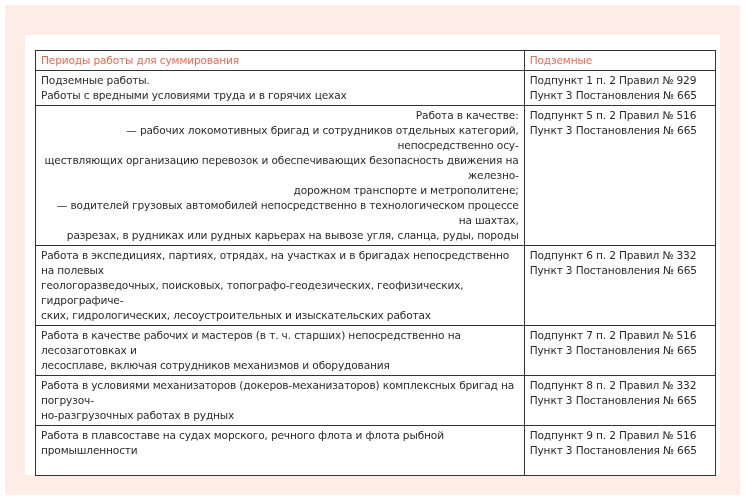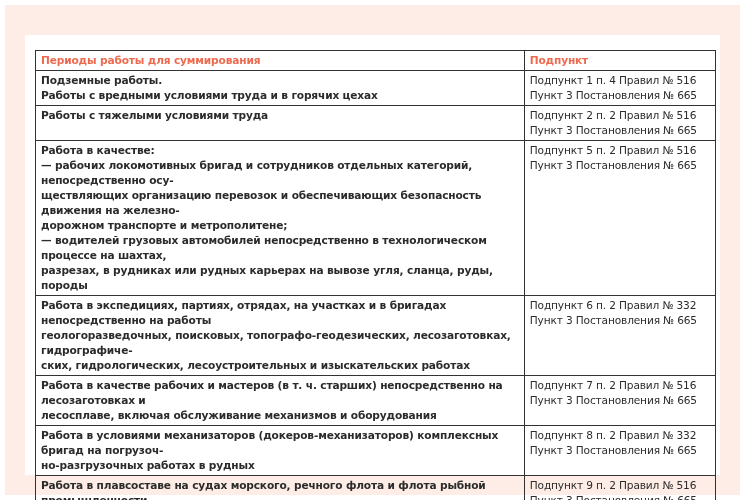--- a/index.html
+++ b/index.html
@@ -22,90 +22,81 @@
     letter-spacing: -0.15px;
   }
   table.periods td, table.periods th {
     border: 1.4px solid #333333;
     padding: 2px 5px 2px 5px;
     vertical-align: top;
     text-align: left;
   }
   table.periods th {
     color: #ee6a4f;
-    font-weight: bold;
+    font-weight: normal;
     height: 15px;
     padding-top: 2px; padding-bottom: 2px;
   }
-  .c1 { width: 484px; font-weight: bold; }
+  .c1 { width: 484px; }
   .c2 { width: 182px; }
   .line { display: block; }
 </style>
 </head>
 <body>
 
 <div class="outer"></div>
 <div class="panel"></div>
 
 <table class="periods">
   <thead>
     <tr>
       <th class="c1">Периоды работы для суммирования</th>
-      <th class="c2">Подпункт</th>
+      <th class="c2">Подземные</th>
     </tr>
   </thead>
   <tbody id="tbody">
       <tr>
         <td class="c1" style="height: 30px;">
           <span class="line">Подземные работы.</span>
           <span class="line">Работы с вредными условиями труда и в горячих цехах</span>
         </td>
         <td class="c2">
-          <span class="line">Подпункт 1 п. 4 Правил № 516</span>
+          <span class="line">Подпункт 1 п. 2 Правил № 929</span>
           <span class="line">Пункт 3 Постановления № 665</span>
         </td>
       </tr>
       <tr>
-        <td class="c1" style="height: 30px;">
-          <span class="line">Работы с тяжелыми условиями труда</span>
-        </td>
-        <td class="c2">
-          <span class="line">Подпункт 2 п. 2 Правил № 516</span>
-          <span class="line">Пункт 3 Постановления № 665</span>
-        </td>
-      </tr>
-      <tr>
-        <td class="c1" style="height: 86px;">
+        <td class="c1" style="height: 86px; text-align: right;">
           <span class="line">Работа в качестве:</span>
           <span class="line">— рабочих локомотивных бригад и сотрудников отдельных категорий, непосредственно осу-</span>
           <span class="line">ществляющих организацию перевозок и обеспечивающих безопасность движения на железно-</span>
           <span class="line">дорожном транспорте и метрополитене;</span>
           <span class="line">— водителей грузовых автомобилей непосредственно в технологическом процессе на шахтах,</span>
           <span class="line">разрезах, в рудниках или рудных карьерах на вывозе угля, сланца, руды, породы</span>
         </td>
         <td class="c2">
           <span class="line">Подпункт 5 п. 2 Правил № 516</span>
           <span class="line">Пункт 3 Постановления № 665</span>
         </td>
       </tr>
       <tr>
         <td class="c1" style="height: 41px;">
-          <span class="line">Работа в экспедициях, партиях, отрядах, на участках и в бригадах непосредственно на работы</span>
-          <span class="line">геологоразведочных, поисковых, топографо-геодезических, лесозаготовках, гидрографиче-</span>
+          <span class="line">Работа в экспедициях, партиях, отрядах, на участках и в бригадах непосредственно на полевых</span>
+          <span class="line">геологоразведочных, поисковых, топографо-геодезических, геофизических, гидрографиче-</span>
           <span class="line">ских, гидрологических, лесоустроительных и изыскательских работах</span>
         </td>
         <td class="c2">
           <span class="line">Подпункт 6 п. 2 Правил № 332</span>
           <span class="line">Пункт 3 Постановления № 665</span>
         </td>
       </tr>
       <tr>
         <td class="c1" style="height: 30px;">
           <span class="line">Работа в качестве рабочих и мастеров (в т. ч. старших) непосредственно на лесозаготовках и</span>
-          <span class="line">лесосплаве, включая обслуживание механизмов и оборудования</span>
+          <span class="line">лесосплаве, включая сотрудников механизмов и оборудования</span>
         </td>
         <td class="c2">
           <span class="line">Подпункт 7 п. 2 Правил № 516</span>
           <span class="line">Пункт 3 Постановления № 665</span>
         </td>
       </tr>
       <tr>
         <td class="c1" style="height: 30px;">
           <span class="line">Работа в условиями механизаторов (докеров-механизаторов) комплексных бригад на погрузоч-</span>
           <span class="line">но-разгрузочных работах в рудных</span>

